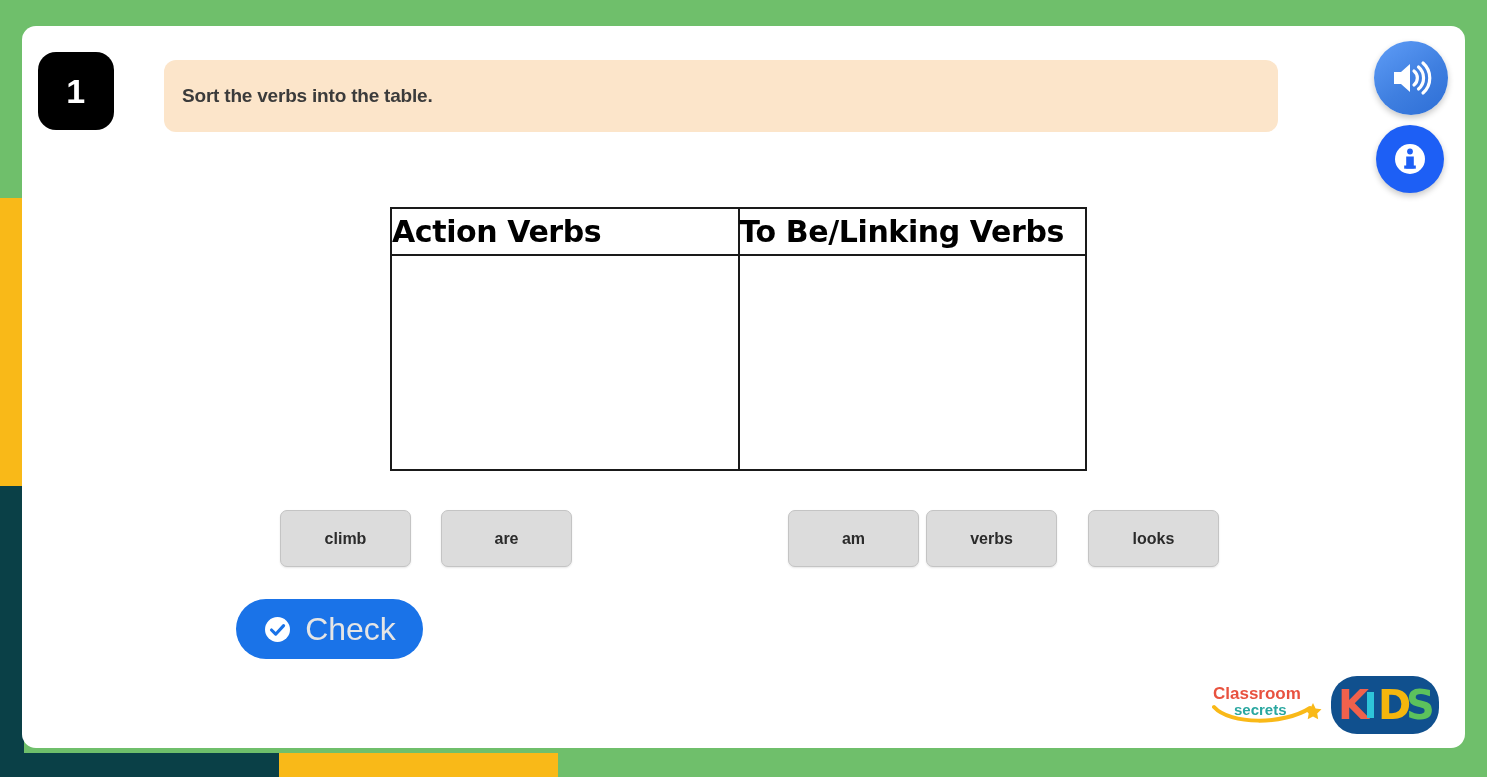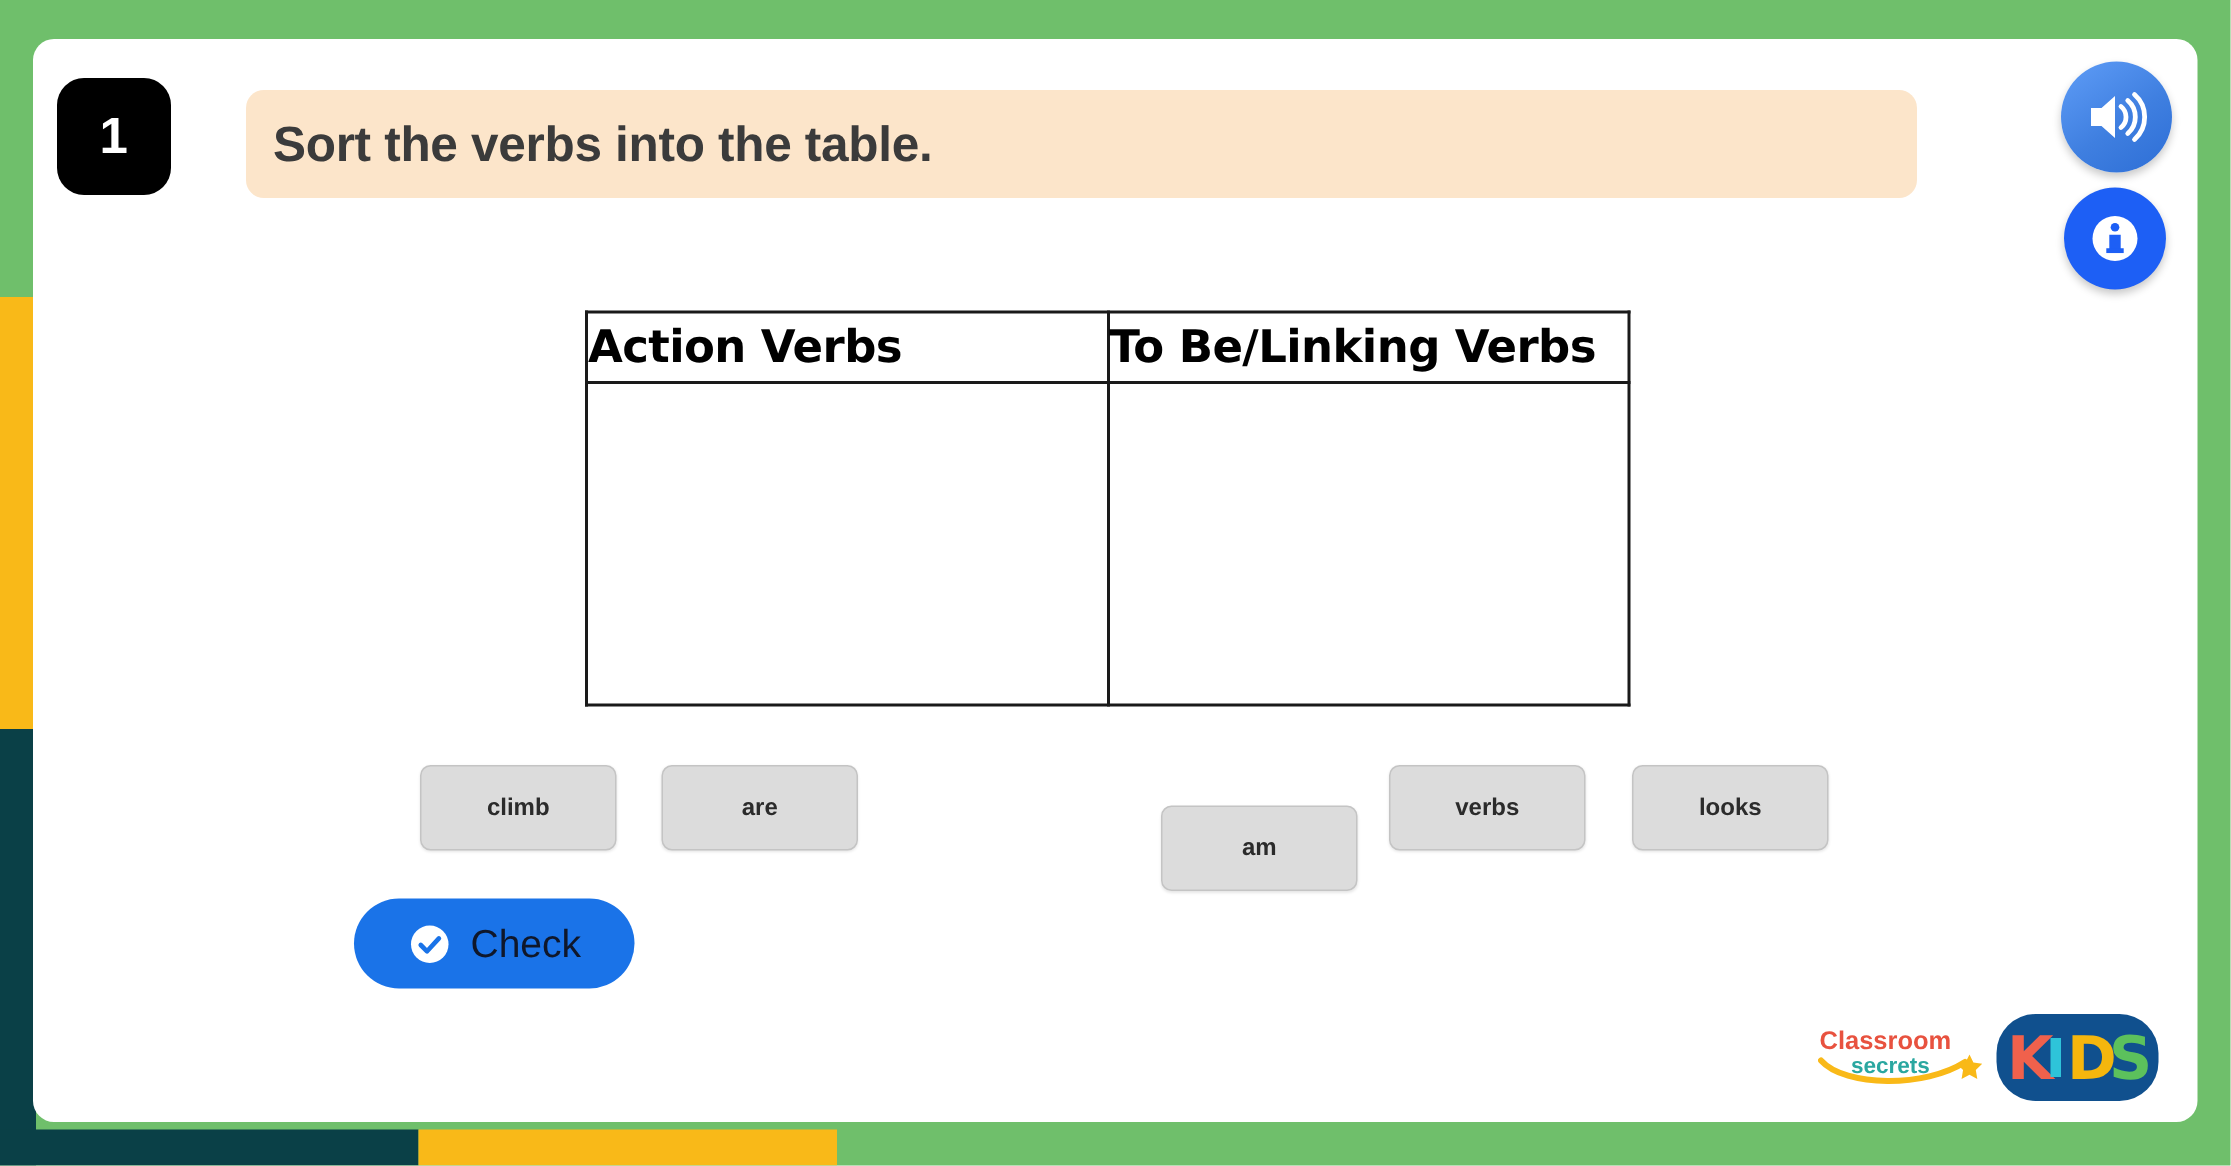--- a/index.html
+++ b/index.html
@@ -91,21 +91,21 @@
     top: 22px;
     width: 1114px;
     height: 72px;
     background: #fce5ca;
     border-radius: 12px;
     display: flex;
     align-items: center;
   }
   .instruction-text {
     margin-left: 18px;
-    font-size: 33px;
+    font-size: 19px;
     font-weight: bold;
     color: #3b3b3b;
     letter-spacing: -0.2px;
   }
 
   
   .audio-btn {
     position: absolute;
     left: 1352px;
     top: 15px;
@@ -200,22 +200,22 @@
     border: none;
     border-radius: 30px;
     display: flex;
     align-items: center;
     justify-content: center;
     gap: 13px;
     cursor: pointer;
     padding: 0;
   }
   .check-label {
-    font-size: 26px;
-    color: #0f172a;
+    font-size: 32px;
+    color: #e5e5e5;
     font-family: "Liberation Sans", sans-serif;
   }
 
   
   .logo-area {
     position: absolute;
     left: 1190px;
     top: 648px;
     width: 240px;
     height: 62px;
@@ -281,21 +281,21 @@
       <tr>
         <td></td>
         <td></td>
       </tr>
     </tbody>
   </table>
 
   <div class="chip-row">
     <div class="chip" style="left:22px;width:129px;">climb</div>
     <div class="chip" style="left:183px;width:129px;">are</div>
-    <div class="chip" style="left:516px;width:129px;margin-top:27px;">am</div>
+    <div class="chip" style="left:530px;width:129px;">am</div>
     <div class="chip" style="left:668px;width:129px;">verbs</div>
     <div class="chip" style="left:830px;width:129px;">looks</div>
   </div>
 
   <button class="check-btn">
     <svg width="29" height="29" viewBox="0 0 29 29">
       <circle cx="14.5" cy="14.5" r="12.5" fill="#ffffff"></circle>
       <path d="M8.5 15 L12.7 19.2 L20.6 10.6" stroke="#1a73e8" stroke-width="3.1" fill="none" stroke-linecap="round" stroke-linejoin="round"></path>
     </svg>
     <span class="check-label">Check</span>

